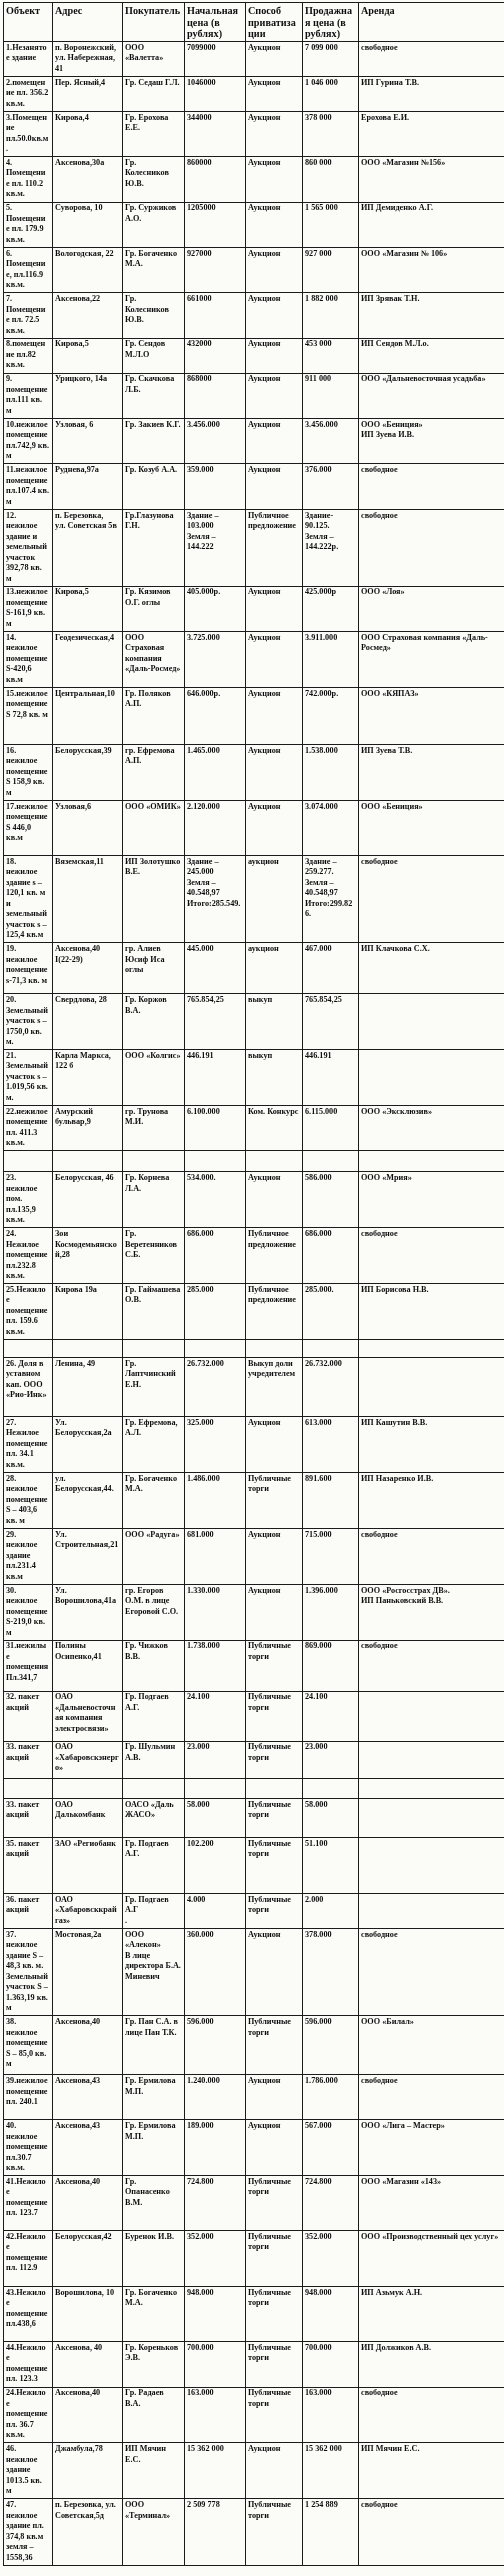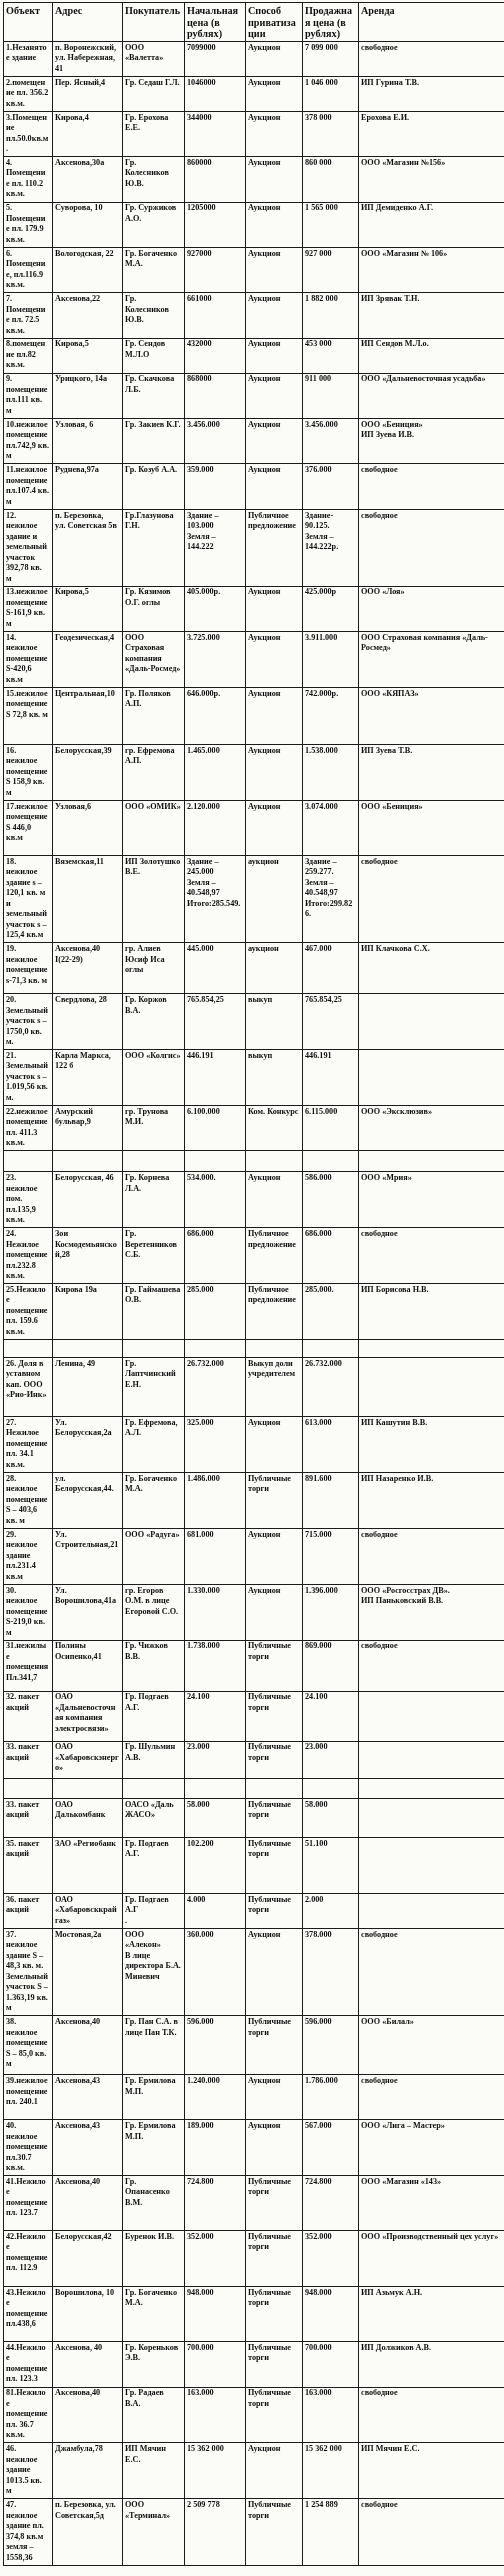--- a/index.html
+++ b/index.html
@@ -486,21 +486,21 @@
         <tr style="height: 43px;">
       <td>44.Нежилое помещение пл. 123.3</td>
       <td>Аксенова, 40</td>
       <td>Гр. Кореньков Э.В.</td>
       <td>700.000</td>
       <td>Публичные торги</td>
       <td>700.000</td>
       <td>ИП Должиков А.В.</td>
     </tr>
         <tr style="height: 52px;">
-      <td>81.Нежилое помещение пл. 36.7 кв.м.</td>
+      <td>24.Нежилое помещение пл. 36.7 кв.м.</td>
       <td>Аксенова,40</td>
       <td>Гр. Радаев В.А.</td>
       <td>163.000</td>
       <td>Публичные торги</td>
       <td>163.000</td>
       <td>свободное</td>
     </tr>
         <tr style="height: 55px; padding-left: 48px;">
       <td>46. нежилое здание 1013.5 кв. м</td>
       <td>Джамбула,78</td>

